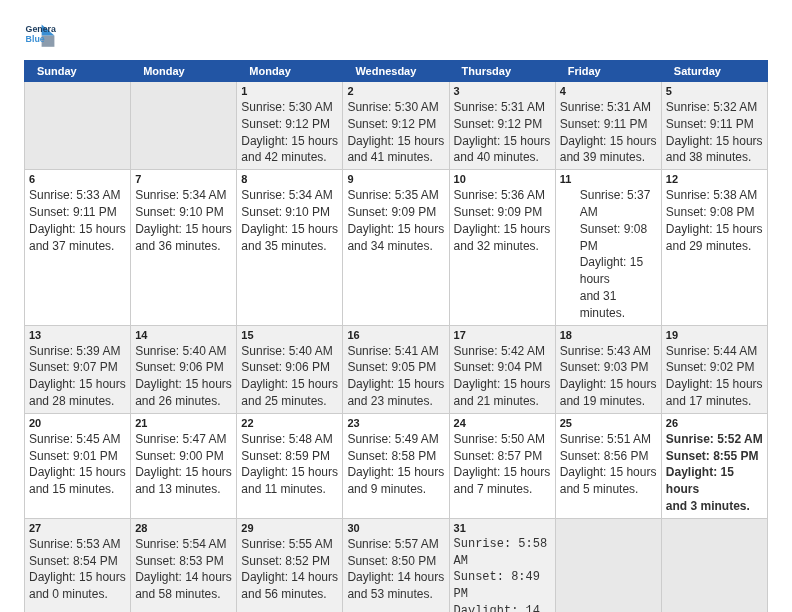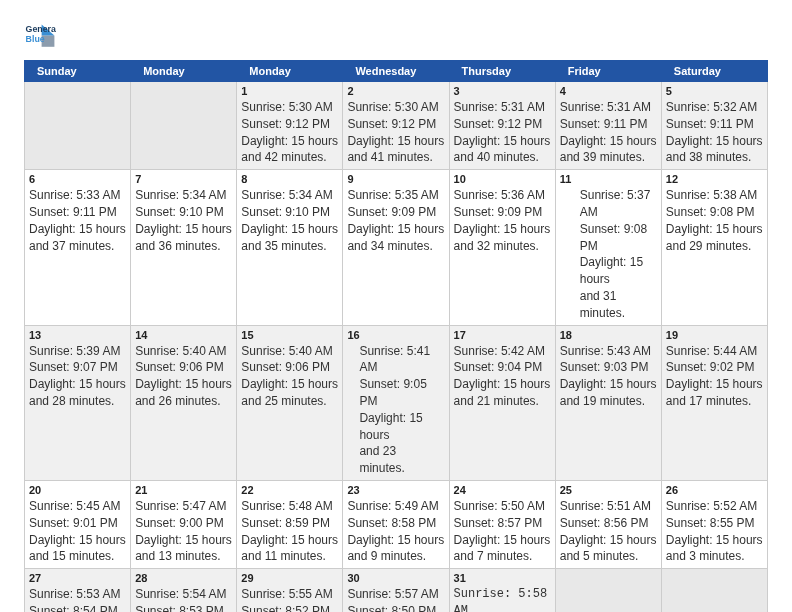--- a/index.html
+++ b/index.html
@@ -229,21 +229,21 @@
           </td>
           <td>
             <span class="day-num">15</span>
             <div class="day-info" style="white-space: pre-line;">Sunrise: 5:40 AM
 Sunset: 9:06 PM
 Daylight: 15 hours
 and 25 minutes.</div>
           </td>
           <td>
             <span class="day-num">16</span>
-            <div class="day-info" style="white-space: pre-line; margin-left: 12px;">Sunrise: 5:41 AM
+            <div class="day-info" style="white-space: pre-line;">Sunrise: 5:41 AM
 Sunset: 9:05 PM
 Daylight: 15 hours
 and 23 minutes.</div>
           </td>
           <td>
             <span class="day-num">17</span>
             <div class="day-info" style="white-space: pre-line;">Sunrise: 5:42 AM
 Sunset: 9:04 PM
 Daylight: 15 hours
 and 21 minutes.</div>
@@ -301,21 +301,21 @@
           </td>
           <td>
             <span class="day-num">25</span>
             <div class="day-info" style="white-space: pre-line;">Sunrise: 5:51 AM
 Sunset: 8:56 PM
 Daylight: 15 hours
 and 5 minutes.</div>
           </td>
           <td>
             <span class="day-num">26</span>
-            <div class="day-info" style="white-space: pre-line;">Sunrise: 5:52 AM
+            <div class="day-info" style="white-space: pre-line; font-weight: bold;">Sunrise: 5:52 AM
 Sunset: 8:55 PM
 Daylight: 15 hours
 and 3 minutes.</div>
           </td>
         </tr>
         <tr class="row-shaded">
           <td>
             <span class="day-num">27</span>
             <div class="day-info" style="white-space: pre-line;">Sunrise: 5:53 AM
 Sunset: 8:54 PM

